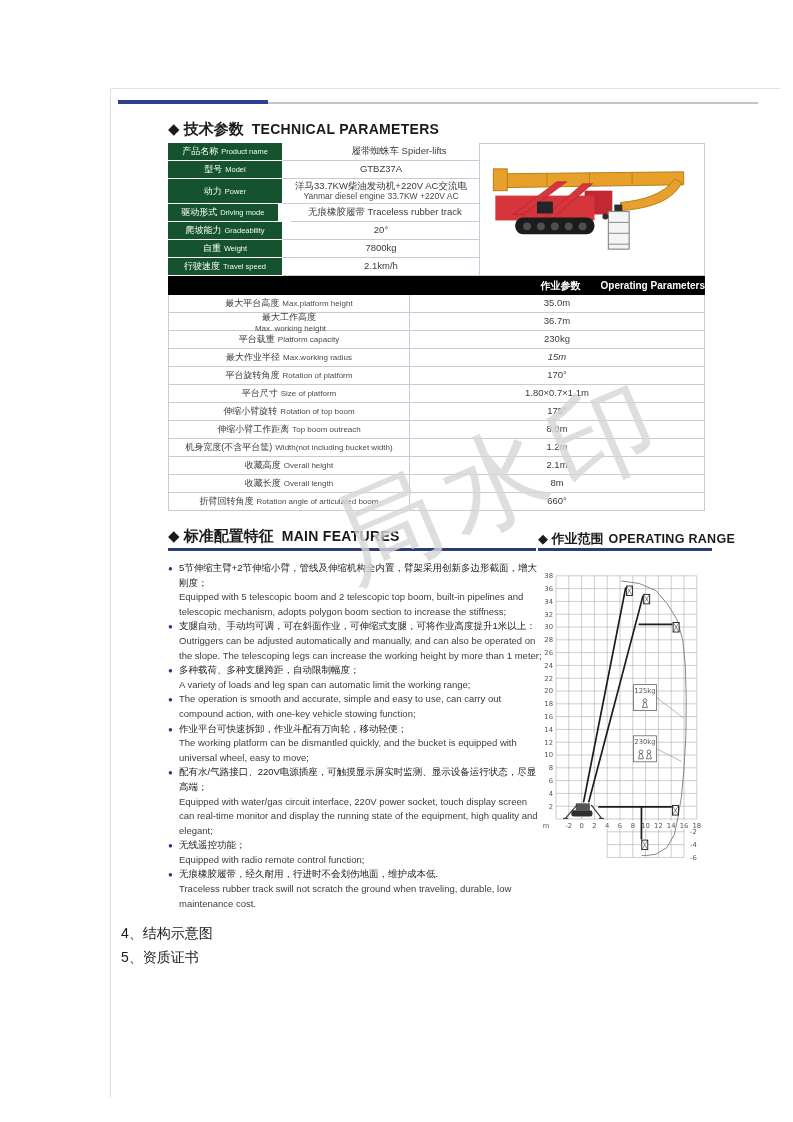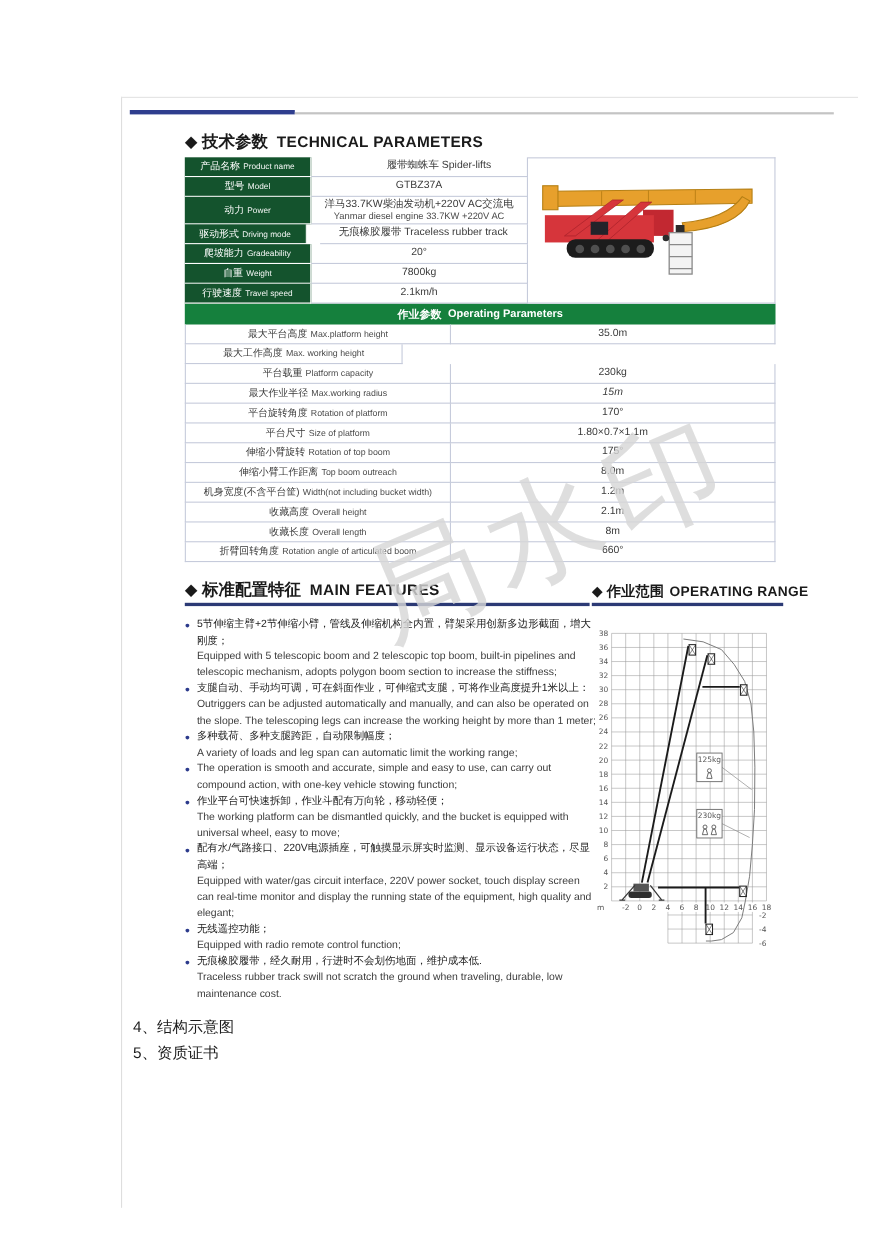--- a/index.html
+++ b/index.html
@@ -22,22 +22,22 @@
   .bluecell{background:#14532d;color:#fff;display:flex;align-items:center;justify-content:center;
             box-sizing:border-box;border-bottom:1px solid #fff;border-right:1px solid #fff;}
   .bluecell .zh{font-size:9px;}
   .bluecell .en{font-size:7.5px;margin-left:3px;opacity:.95;}
   .vcell{display:flex;flex-direction:column;align-items:center;justify-content:center;
          box-sizing:border-box;border-bottom:1px solid #c6cbdb;border-right:1px solid #c6cbdb;
          color:#3b3b3b;background:transparent;text-align:center;line-height:1.15;}
   .vcell .v2{font-size:8.5px;color:#4a4a4a;}
   .imgcell{box-sizing:border-box;border:1px solid #c6cbdb;border-left:none;display:flex;
            align-items:center;justify-content:center;background:#fff;}
-  .banner{height:19px;background:#15803d;color:#fff;display:flex;align-items:center;justify-content:center;
-          font-weight:bold;font-size:10px;}
+  .banner{height:19px;background:#000000;color:#fff;display:flex;align-items:center;justify-content:flex-end;
+          font-weight:bold;font-size:10px;gap:14px;}
   .banner .en{margin-left:6px;}
   .oplbl{display:flex;align-items:center;justify-content:center;box-sizing:border-box;
          border-bottom:1px solid #c6cbdb;border-right:1px solid #c6cbdb;border-left:1px solid #c6cbdb;
          color:#3b3b3b;}
   .oplbl .zh{font-size:9px;}
   .oplbl .en{font-size:8px;margin-left:3px;color:#4a4a4a;}
   
   .features{position:absolute;left:168px;top:561px;width:374px;}
   .feat{position:relative;padding-left:11px;line-height:14.6px;}
   .feat .dot{position:absolute;left:0;top:1px;color:#2b3a8c;font-size:8px;}
@@ -174,23 +174,26 @@
         <div class="trow" style="height: 18px;">
           <div class="oplbl" style="width: 242px;">
             <span class="zh">最大平台高度</span>
             <span class="en">Max.platform height</span>
           </div>
           <div class="vcell" style="width: 295px;">
             <div>35.0m</div>
           </div>
         </div>
         <div class="trow" style="height: 18px;">
-          <div class="oplbl" style="width: 198px;">
+          <div class="oplbl" style="width: 242px; flex-direction: column;">
             <span class="zh">最大工作高度</span>
             <span class="en">Max. working height</span>
+          </div>
+          <div class="vcell" style="width: 295px;">
+            <div>36.7m</div>
           </div>
         </div>
         <div class="trow" style="height: 18px;">
           <div class="oplbl" style="width: 242px;">
             <span class="zh">平台载重</span>
             <span class="en">Platform capacity</span>
           </div>
           <div class="vcell" style="width: 295px;">
             <div>230kg</div>
           </div>

